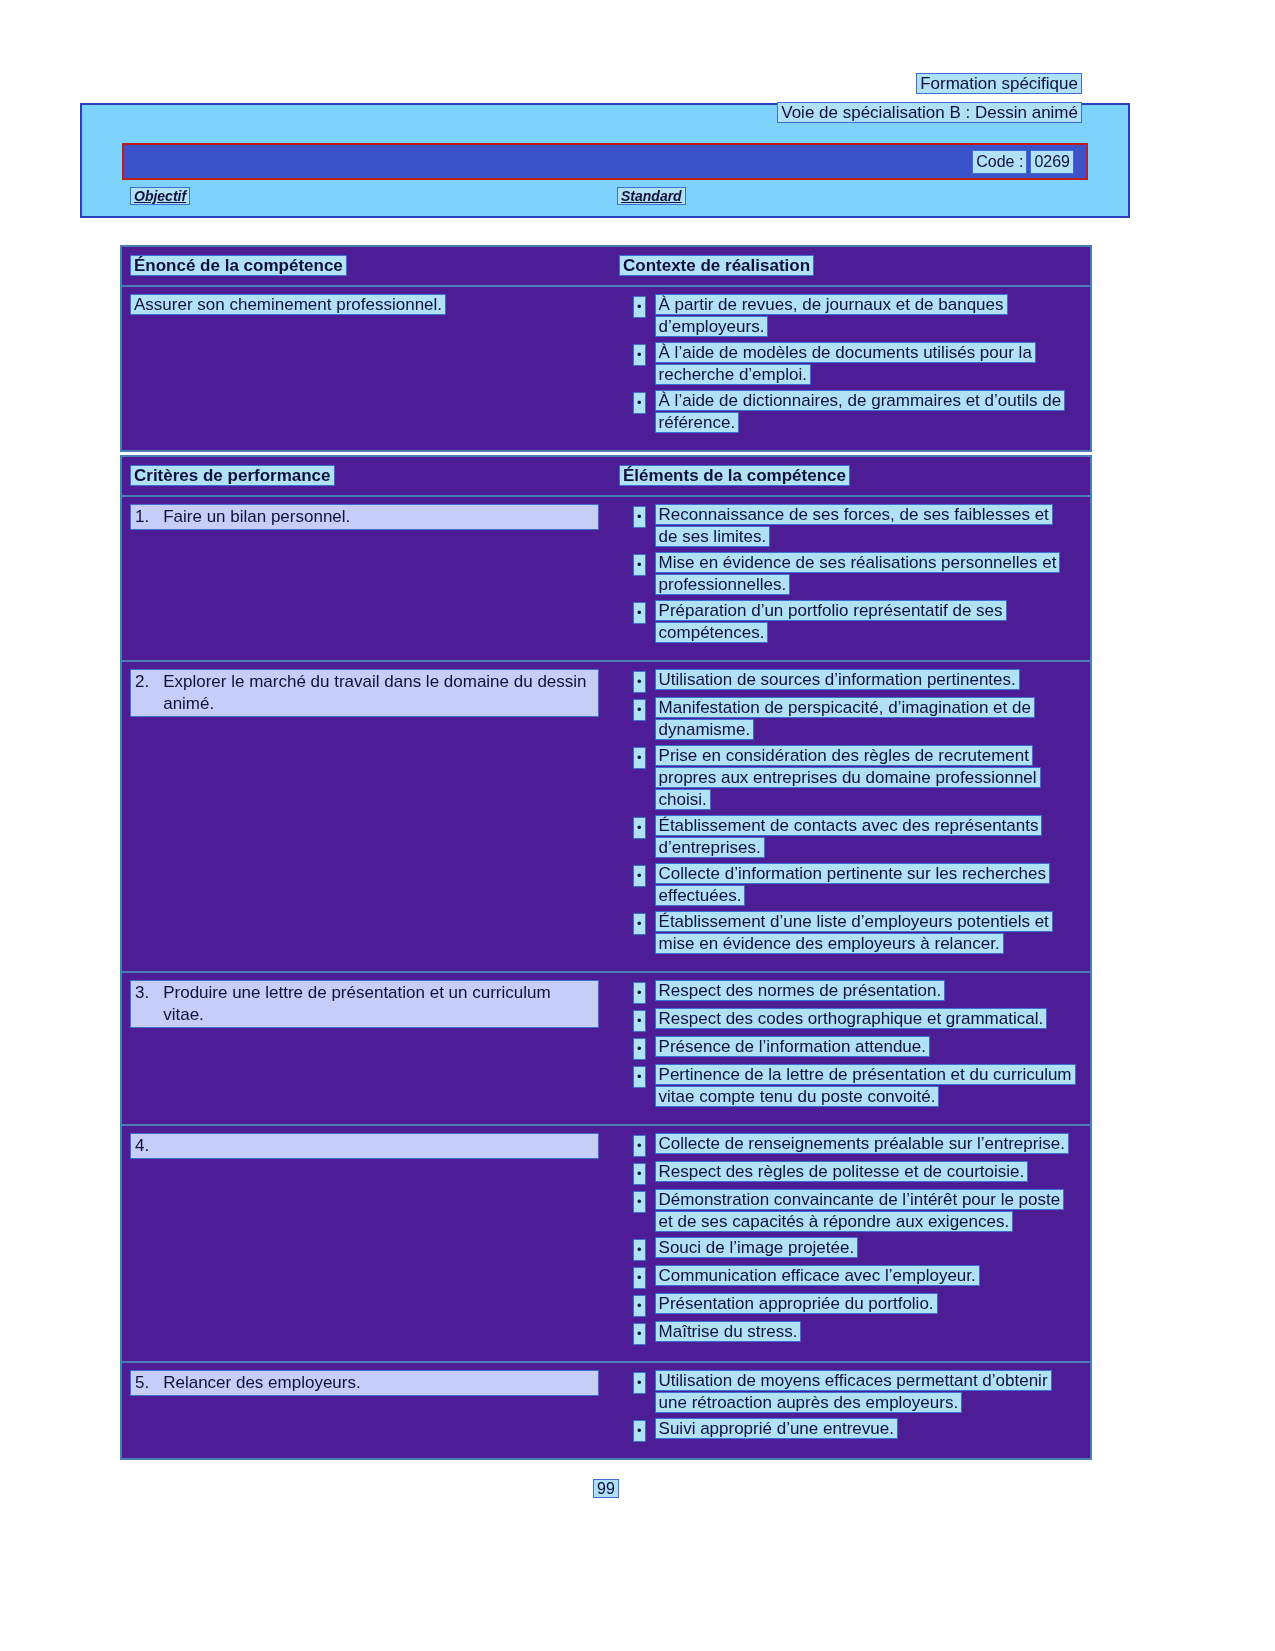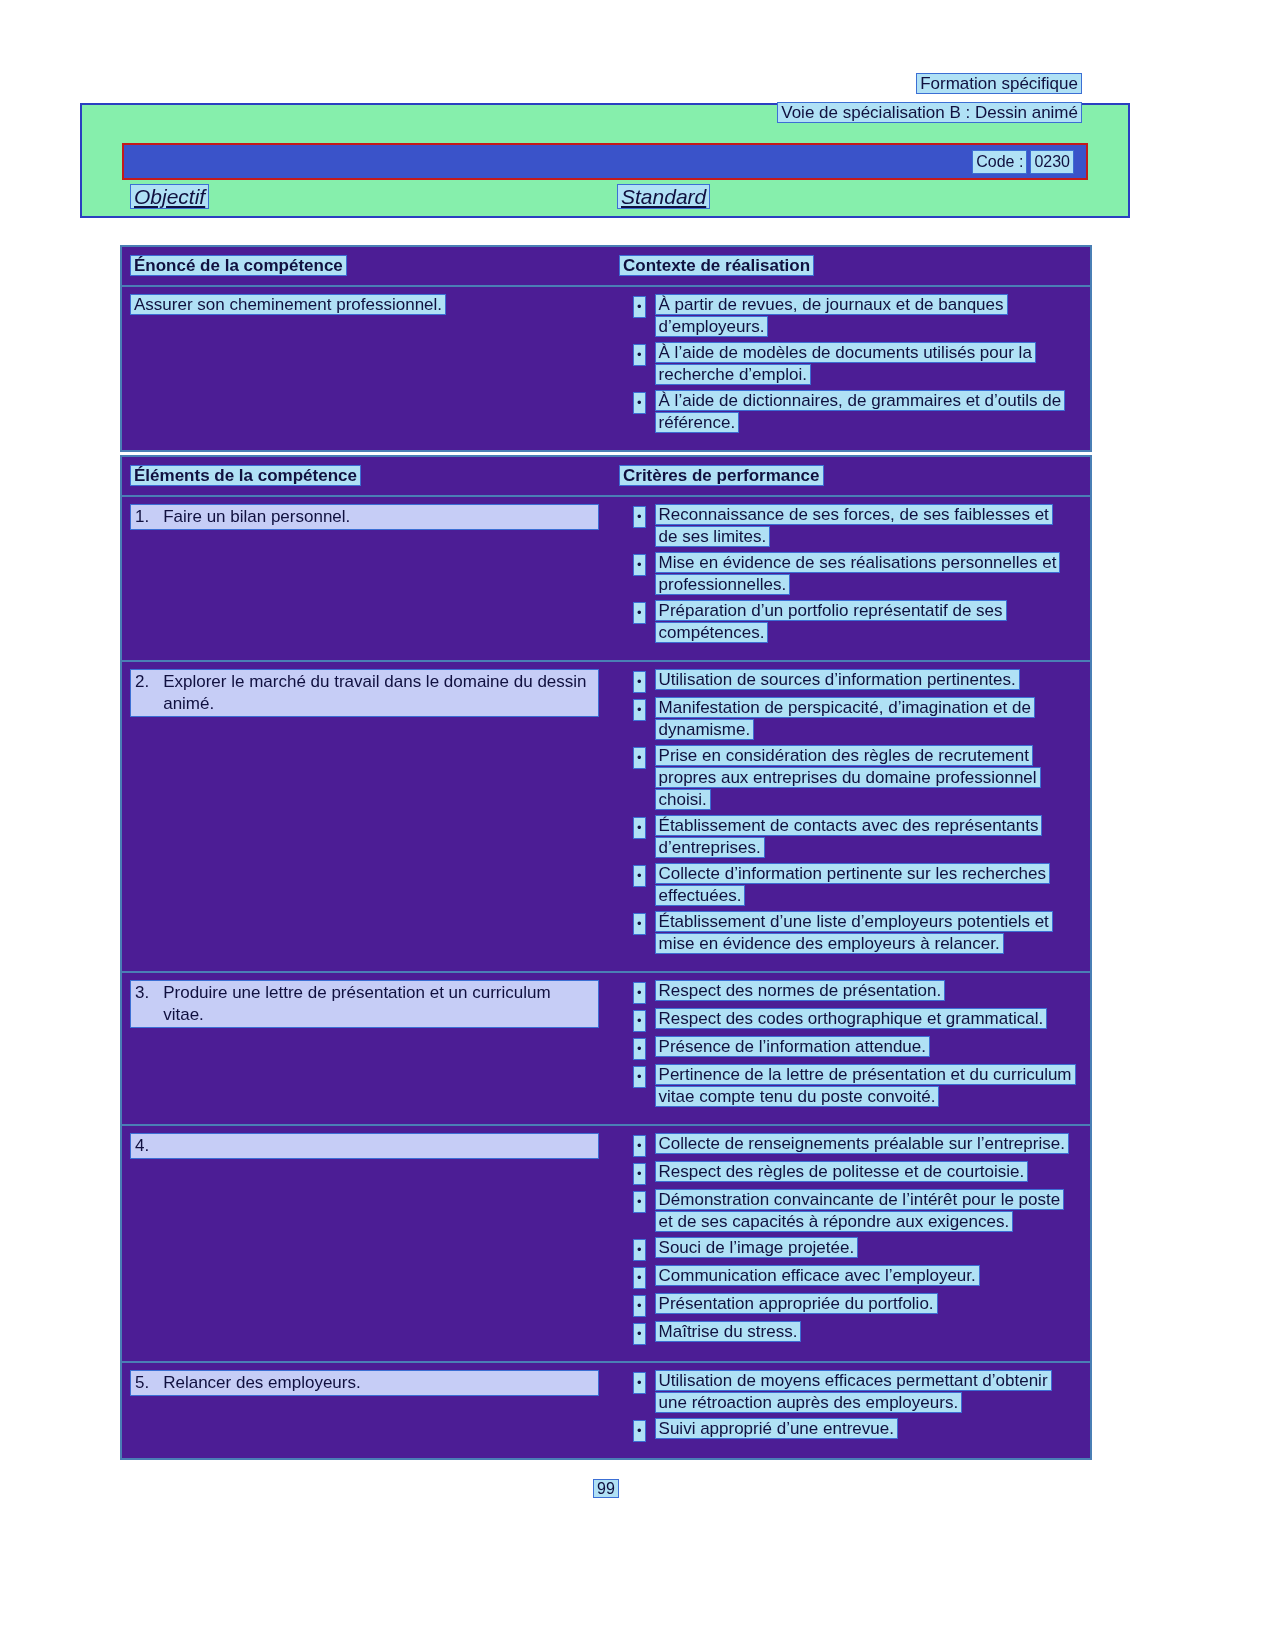--- a/index.html
+++ b/index.html
@@ -39,44 +39,44 @@
   }
   .doc-header .line { margin-bottom: 5px; line-height: 24px; }
 
   
   .obj-box {
     position: absolute;
     left: 80px;
     top: 103px;
     width: 1050px;
     height: 115px;
-    background: #86efac;
+    background: #7dd3fc;
     border: 2px solid #2b3fc1;
   }
   .code-bar {
     position: absolute;
     left: 40px;
     right: 40px;
     top: 38px;
     height: 37px;
     background: #3a53c9;
     border: 2px solid #c41a1a;
     display: flex;
     align-items: center;
     justify-content: flex-end;
     gap: 3px;
     padding-right: 12px;
   }
   .code-bar .hl { font-size: 16px; }
   .obj-std { position: absolute; left: 48px; right: 0; bottom: 5px; height: 26px; }
   .label {
     position: absolute;
-    font-weight: normal;
+    font-weight: bold;
     font-style: italic;
-    font-size: 21px;
+    font-size: 14px;
     text-decoration: underline;
   }
   .label.objectif { left: 0; }
   .label.standard { left: 487px; }
 
   
   .tbl {
     position: absolute;
     left: 120px;
     width: 972px;
@@ -145,21 +145,21 @@
 <div class="page">
 
   <div class="doc-header">
     <div class="line"><span class="hl">Formation spécifique</span></div>
     <div class="line"><span class="hl">Voie de spécialisation B : Dessin animé</span></div>
   </div>
 
   <div class="obj-box">
     <div class="code-bar">
       <span class="hl">Code :</span>
-      <span class="hl">0230</span>
+      <span class="hl">0269</span>
     </div>
     <div class="obj-std">
       <span class="label objectif"><span class="hl">Objectif</span></span>
       <span class="label standard"><span class="hl">Standard</span></span>
     </div>
   </div>
 
   <div class="tbl tbl1">
     <div class="tbl-head">
       <div class="th"><span class="hl bold">Énoncé de la compétence</span></div>
@@ -189,22 +189,22 @@
                   <span class="btxt-wrap"><span class="hl">À l’aide de dictionnaires, de grammaires et d’outils de référence.</span></span>
                 </div>
               </div>
           </div>
         </div>
       </div>
   </div>
 
   <div class="tbl tbl2">
     <div class="tbl-head">
+      <div class="th"><span class="hl bold">Critères de performance</span></div>
       <div class="th"><span class="hl bold">Éléments de la compétence</span></div>
-      <div class="th"><span class="hl bold">Critères de performance</span></div>
     </div>
     <div class="tbl-body">
 
         <div class="tr">
           <div class="td-left">
             <div class="left-block">
               <span class="num">1.</span>
               <span class="ltxt">Faire un bilan personnel.</span>
             </div>
           </div>

